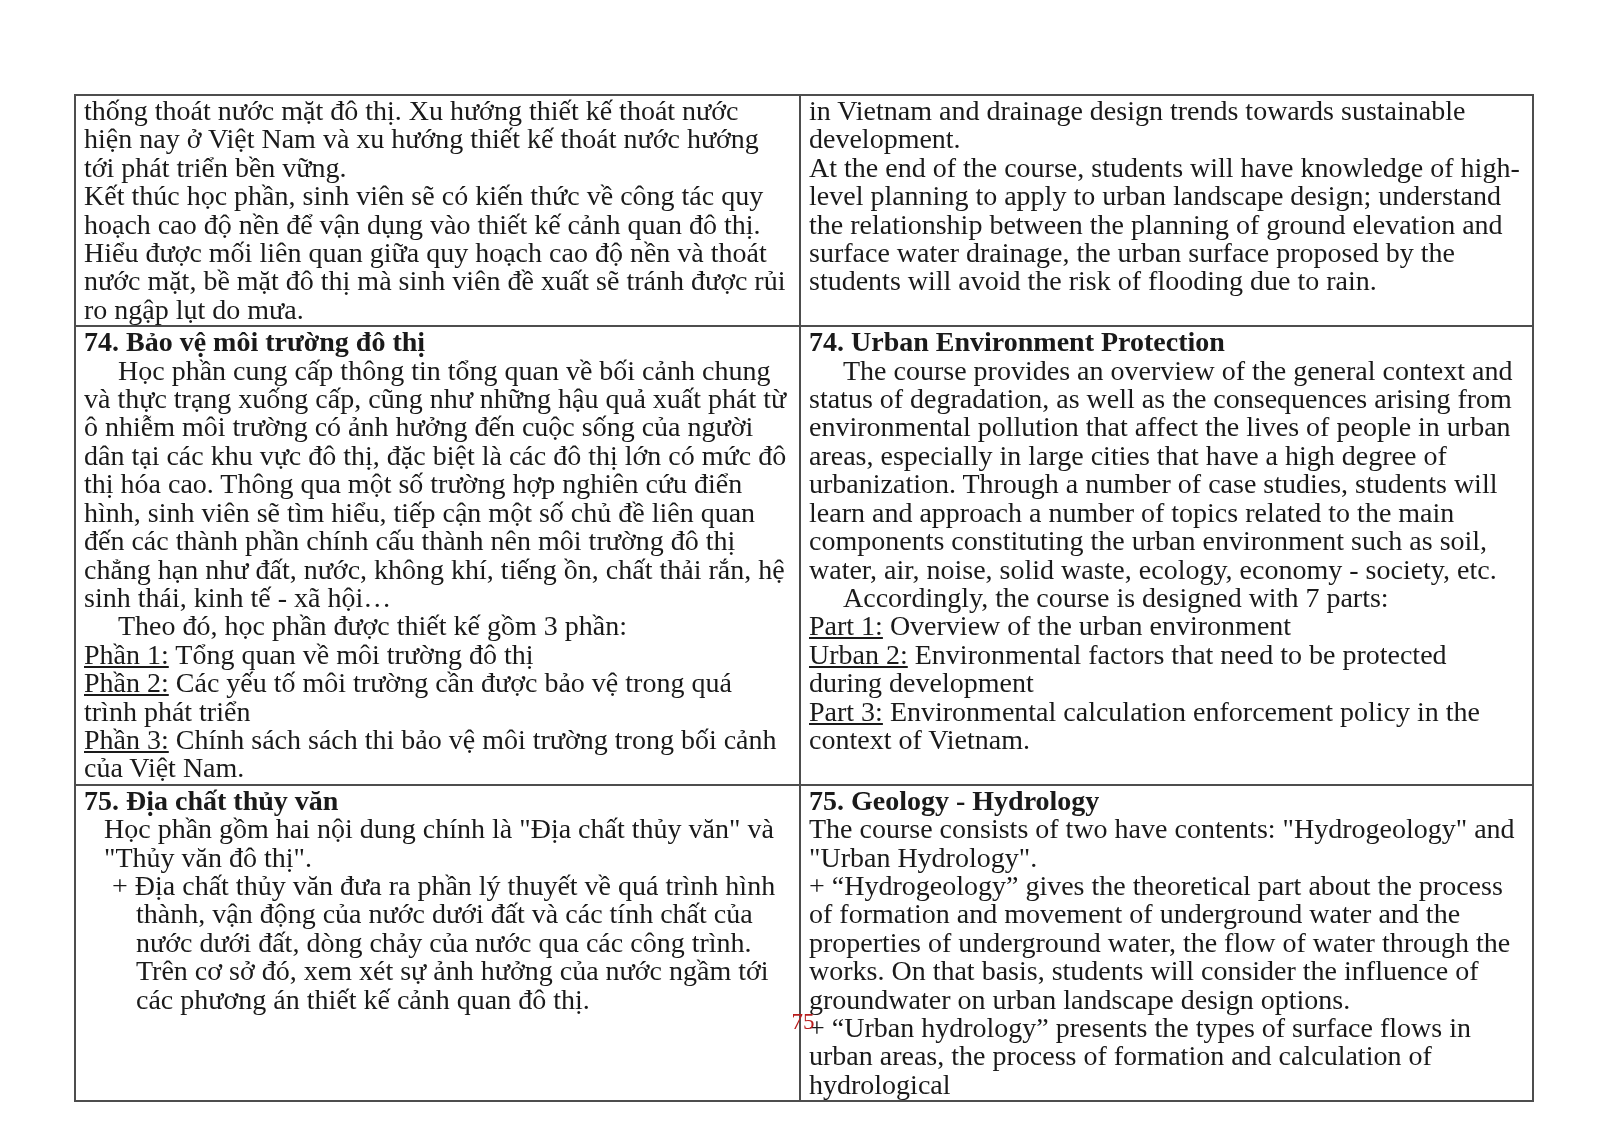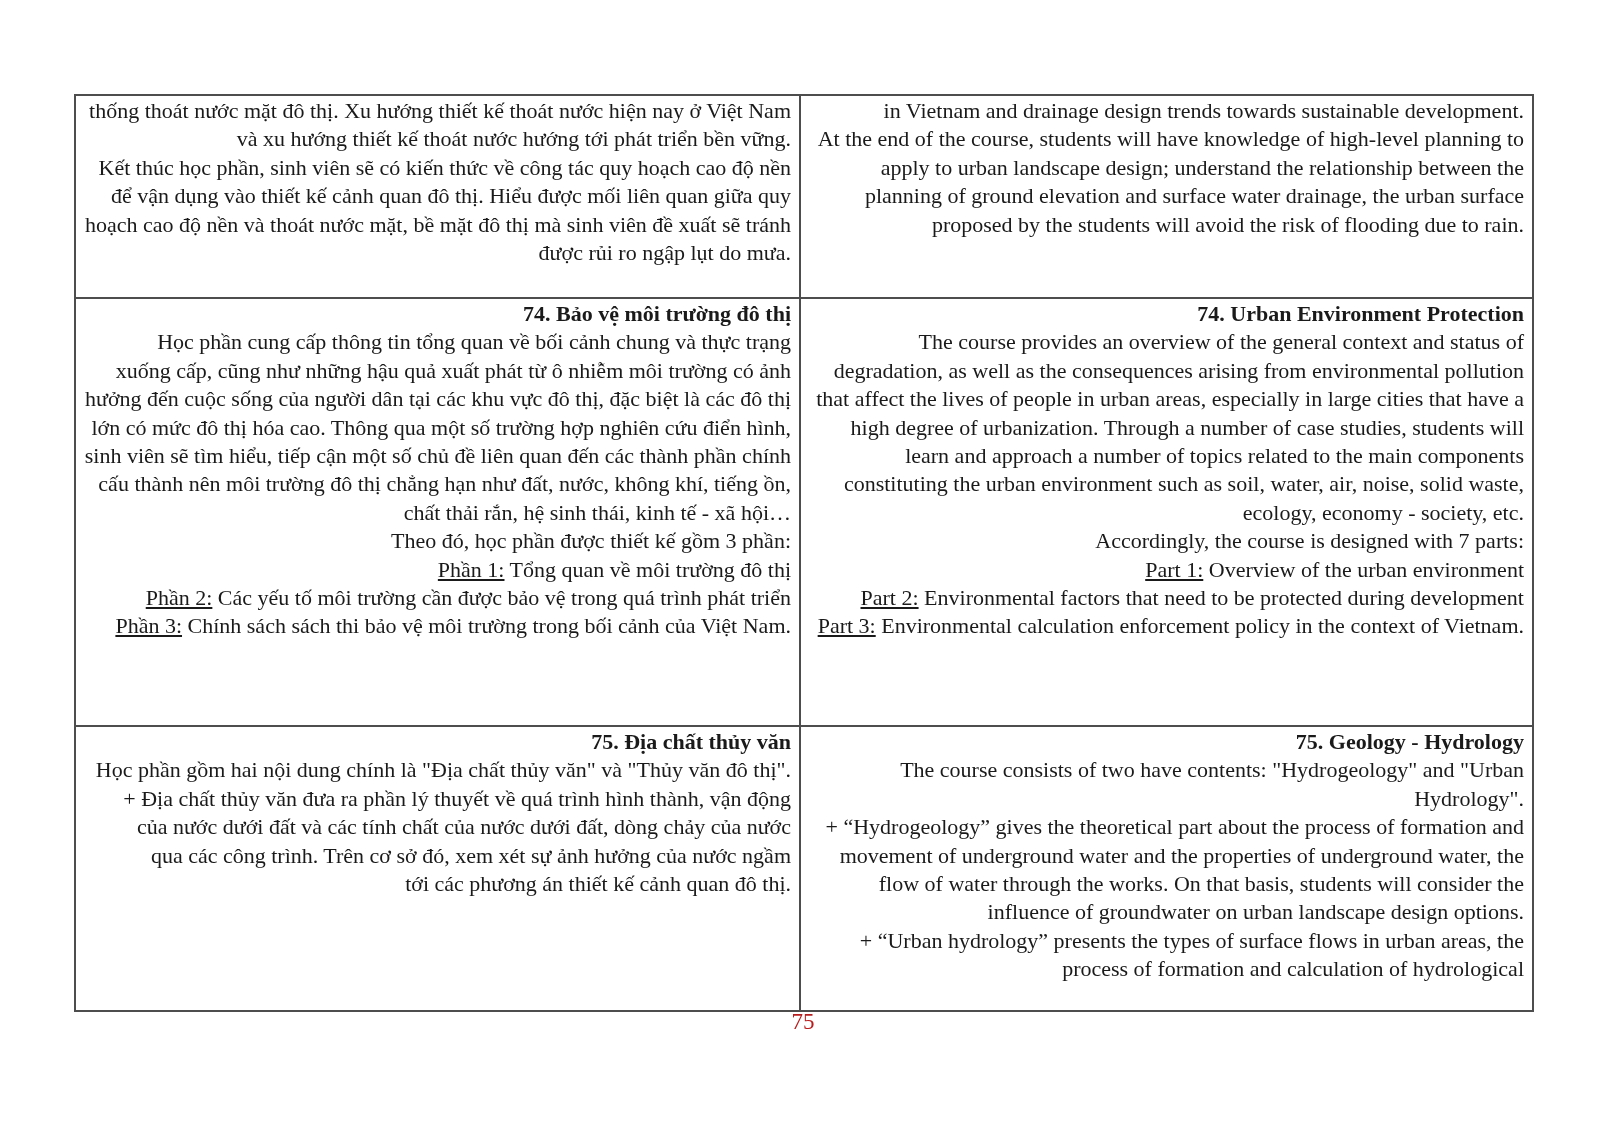--- a/index.html
+++ b/index.html
@@ -23,42 +23,41 @@
     width: 1458px;
     border-collapse: collapse;
     table-layout: fixed;
   }
   table.course-table col.c1 { width: 725px; }
   table.course-table col.c2 { width: 733px; }
   table.course-table td {
     border: 2px solid #4d4d4d;
     vertical-align: top;
     padding: 1px 8px 1px 8px;
-    font-size: 22px;
+    font-size: 28px;
     line-height: 28.4px;
-    text-align: right;
   }
   tr.r1 td { height: 199px; }
   tr.r2 td { height: 424px; }
   tr.r3 td { height: 281px; }
   .p {
     margin: 0;
     padding: 0;
   }
   .title {
     font-weight: bold;
   }
   .ind {
     text-indent: 34px;
   }
   .u {
     text-decoration: underline;
   }
   .vi-blk {
-    margin-left: 2px;
+    margin-left: 20px;
   }
   .vi-bul {
     margin-left: 52px;
     text-indent: -24px;
   }
   .pageno {
     position: absolute;
     left: 74px;
     top: 1008px;
     width: 1458px;
@@ -98,21 +97,21 @@
           <p class="p ind">Theo đó, học phần được thiết kế gồm 3 phần:</p>
           <p class="p"><span class="u">Phần 1:</span><span> Tổng quan về môi trường đô thị</span></p>
           <p class="p"><span class="u">Phần 2:</span><span> Các yếu tố môi trường cần được bảo vệ trong quá trình phát triển</span></p>
           <p class="p"><span class="u">Phần 3:</span><span> Chính sách sách thi bảo vệ môi trường trong bối cảnh của Việt Nam.</span></p>
         </td>
         <td>
           <p class="p title">74. Urban Environment Protection</p>
           <p class="p ind">The course provides an overview of the general context and status of degradation, as well as the consequences arising from environmental pollution that affect the lives of people in urban areas, especially in large cities that have a high degree of urbanization. Through a number of case studies, students will learn and approach a number of topics related to the main components constituting the urban environment such as soil, water, air, noise, solid waste, ecology, economy - society, etc.</p>
           <p class="p ind">Accordingly, the course is designed with 7 parts:</p>
           <p class="p"><span class="u">Part 1:</span><span> Overview of the urban environment</span></p>
-          <p class="p"><span class="u">Part 2:</span><span> Environmental factors that need to be protected during development</span></p>
+          <p class="p"><span class="u">Urban 2:</span><span> Environmental factors that need to be protected during development</span></p>
           <p class="p"><span class="u">Part 3:</span><span> Environmental calculation enforcement policy in the context of Vietnam.</span></p>
         </td>
       </tr>
 
       <tr class="r3">
         <td>
           <p class="p title">75. Địa chất thủy văn</p>
           <p class="p vi-blk">Học phần gồm hai nội dung chính là "Địa chất thủy văn" và "Thủy văn đô thị".</p>
           <p class="p vi-bul">+ Địa chất thủy văn đưa ra phần lý thuyết về quá trình hình thành, vận động của nước dưới đất và các tính chất của nước dưới đất, dòng chảy của nước qua các công trình. Trên cơ sở đó, xem xét sự ảnh hưởng của nước ngầm tới các phương án thiết kế cảnh quan đô thị.</p>
         </td>

